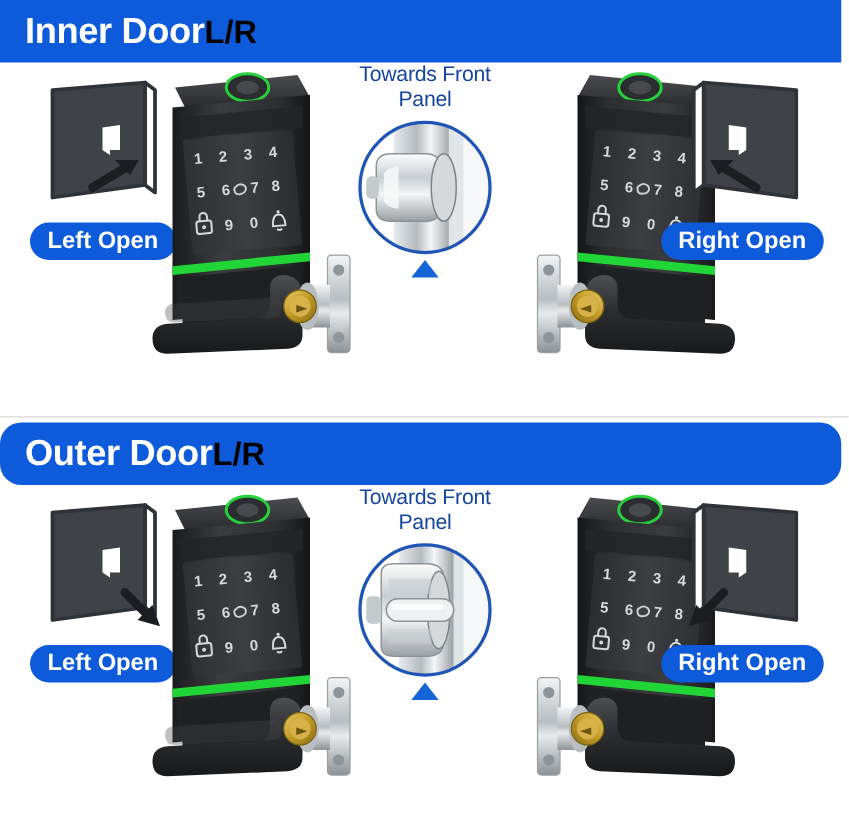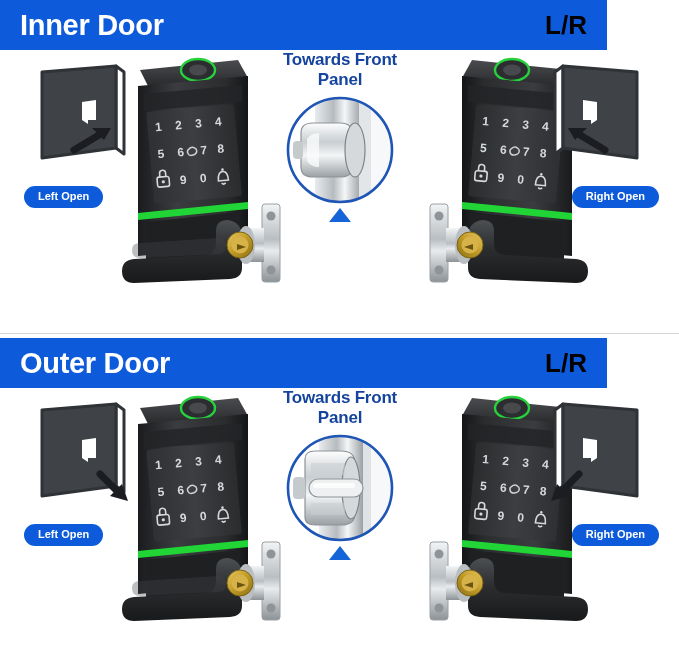--- a/index.html
+++ b/index.html
@@ -6,23 +6,23 @@
   html, body {
     width: 679px; height: 651px;
     background: #ffffff;
     font-family: "Liberation Sans", sans-serif;
     overflow: hidden;
   }
   .page { position: relative; width: 679px; height: 651px; background: #fff; }
 
   
   .bar {
-    position: absolute; left: 0; width: 607px; height: 50px;
+    position: absolute; left: 0; width: 673px; height: 50px;
     background: #0d5bdb;
-    display: flex; align-items: center; justify-content: space-between;
+    display: flex; align-items: center; 
     padding: 0 20px;
   }
   .bar-title {
     color: #ffffff; font-size: 29px; font-weight: bold;
     letter-spacing: -0.3px; line-height: 1;
   }
   .bar-lr {
     color: #000000; font-size: 26px; font-weight: bold; letter-spacing: 0px;
   }
   .divider {
@@ -34,35 +34,35 @@
 
   
   .door-box { position: absolute; width: 140px; height: 150px; }
   .door-box.left  { left: 12px;  top: 8px; }
   .door-box.right { left: 527px; top: 8px; }
 
   .badge {
     position: absolute; bottom: 0;
     background: #0d5bdb; color: #fff;
     border-radius: 20px;
-    font-size: 11px; font-weight: bold;
+    font-size: 19px; font-weight: bold;
     padding: 5px 14px 6px 14px;
     white-space: nowrap;
     line-height: 1;
   }
   .badge.bl { left: 12px; }
   .badge.br { right: 8px; margin-top: 40px; }
 
   
   .lock { position: absolute; width: 130px; height: 215px; }
 
   
   .callout { position: absolute; width: 200px; text-align: center; }
   .callout-title {
-    color: #15449e; font-size: 17px; font-weight: bold;
+    color: #15449e; font-size: 17px; font-weight: normal;
     line-height: 1.15; letter-spacing: -0.2px;
   }
   .circle-wrap { position: relative; width: 110px; height: 110px; margin: 6px auto 0 auto; }
   .tri {
     width: 0; height: 0;
     border-left: 11px solid transparent;
     border-right: 11px solid transparent;
     border-bottom: 14px solid #1565d8;
     margin: 3px auto 0 auto;
   }
@@ -325,21 +325,21 @@
           <path d="M78 92 L48 74" stroke="#1b1d20" stroke-width="7" stroke-linecap="round" fill="none"></path>
           <path d="M41 70 L60 70 L48 82 Z" fill="#1b1d20"></path>
         </g>
       </svg>
       <div class="badge br">Right Open</div>
     </div>
   </div>
 
   <div class="divider" style="top:333px;"></div>
 
-  <div class="bar" style="top:338px;">
+  <div class="bar" style="top:338px;border-radius:17px;">
     <span class="bar-title">Outer Door</span>
     <span class="bar-lr">L/R</span>
   </div>
 
   <div class="section" style="top:388px;">
 
     <div class="door-box left">
       <svg width="140" height="120" viewBox="0 0 140 120">
         <path d="M104 8 L112 14 L112 96 L104 90 Z" fill="#ffffff" stroke="#2f3236" stroke-width="3" stroke-linejoin="round"></path>
         <path d="M30 14 L104 8 L104 90 L30 100 Z" fill="#3f4246" stroke="#2f3236" stroke-width="3" stroke-linejoin="round"></path>

